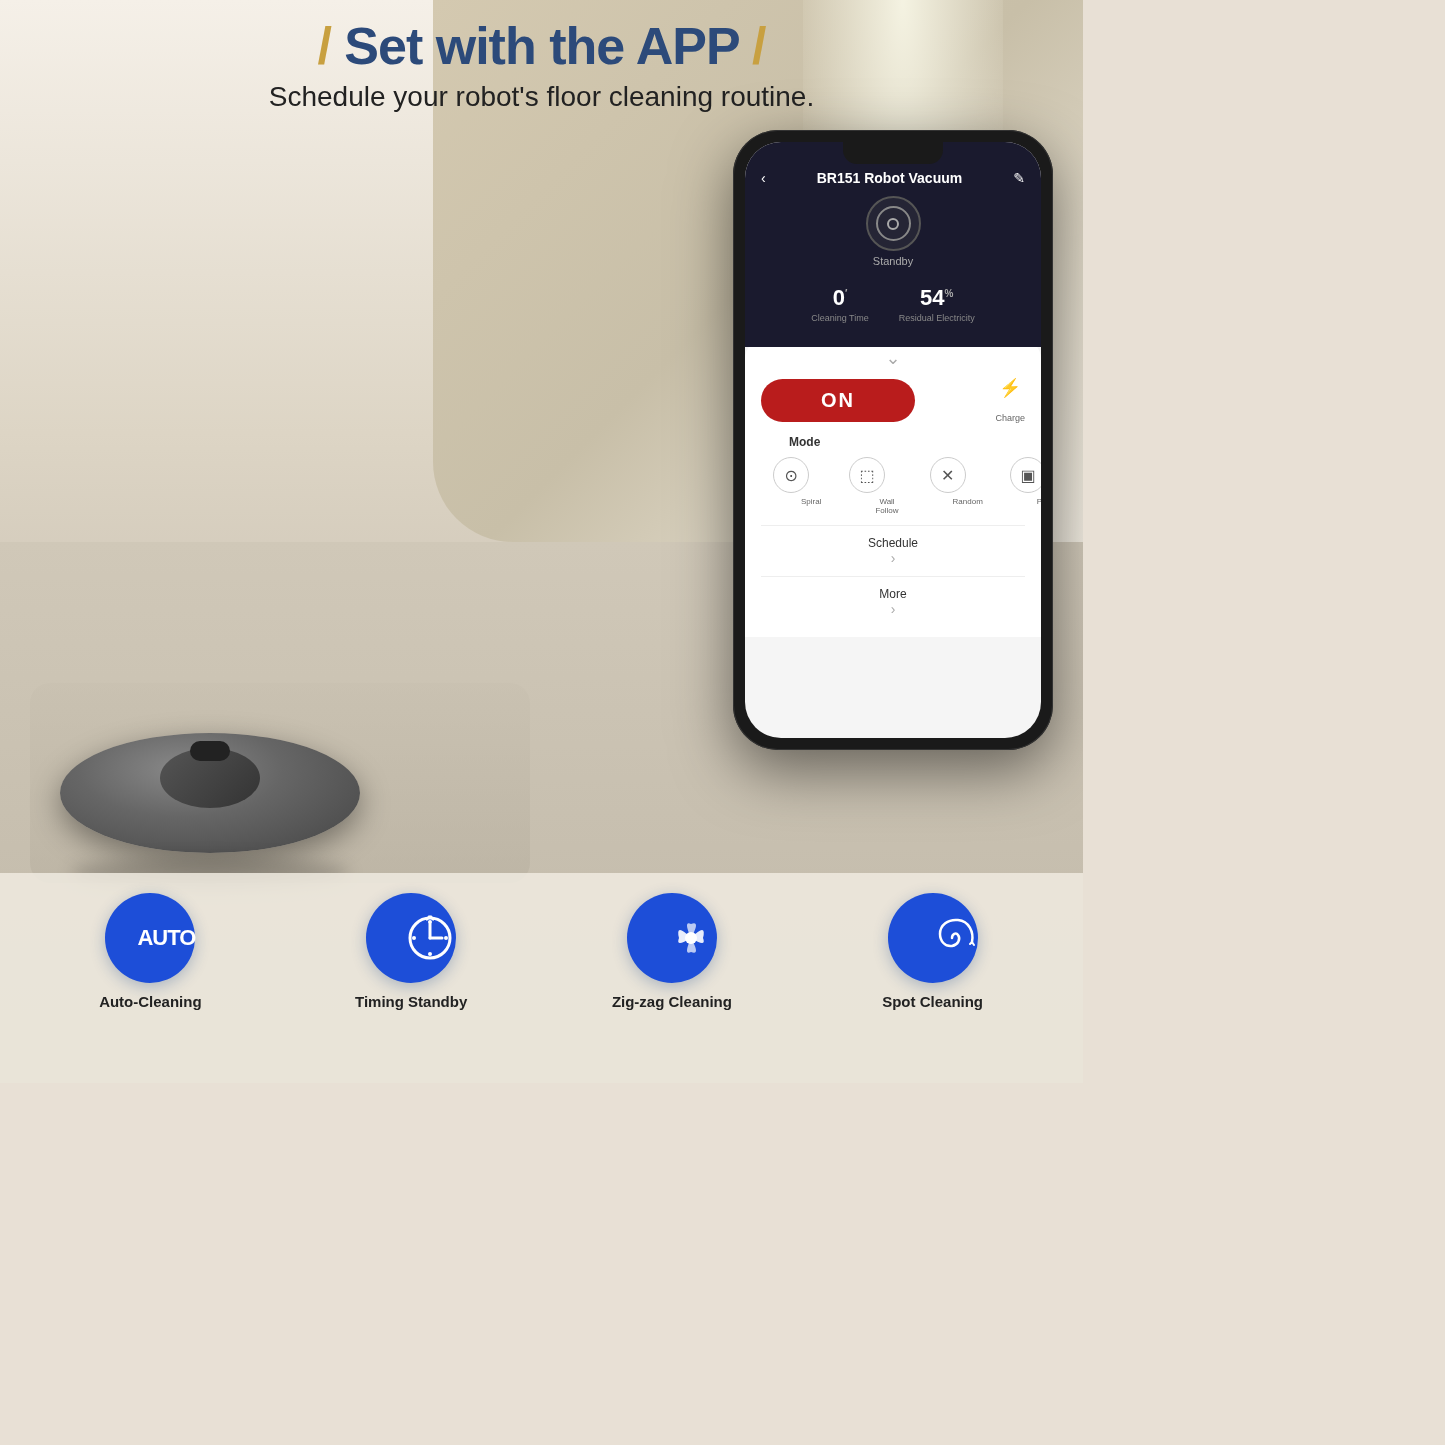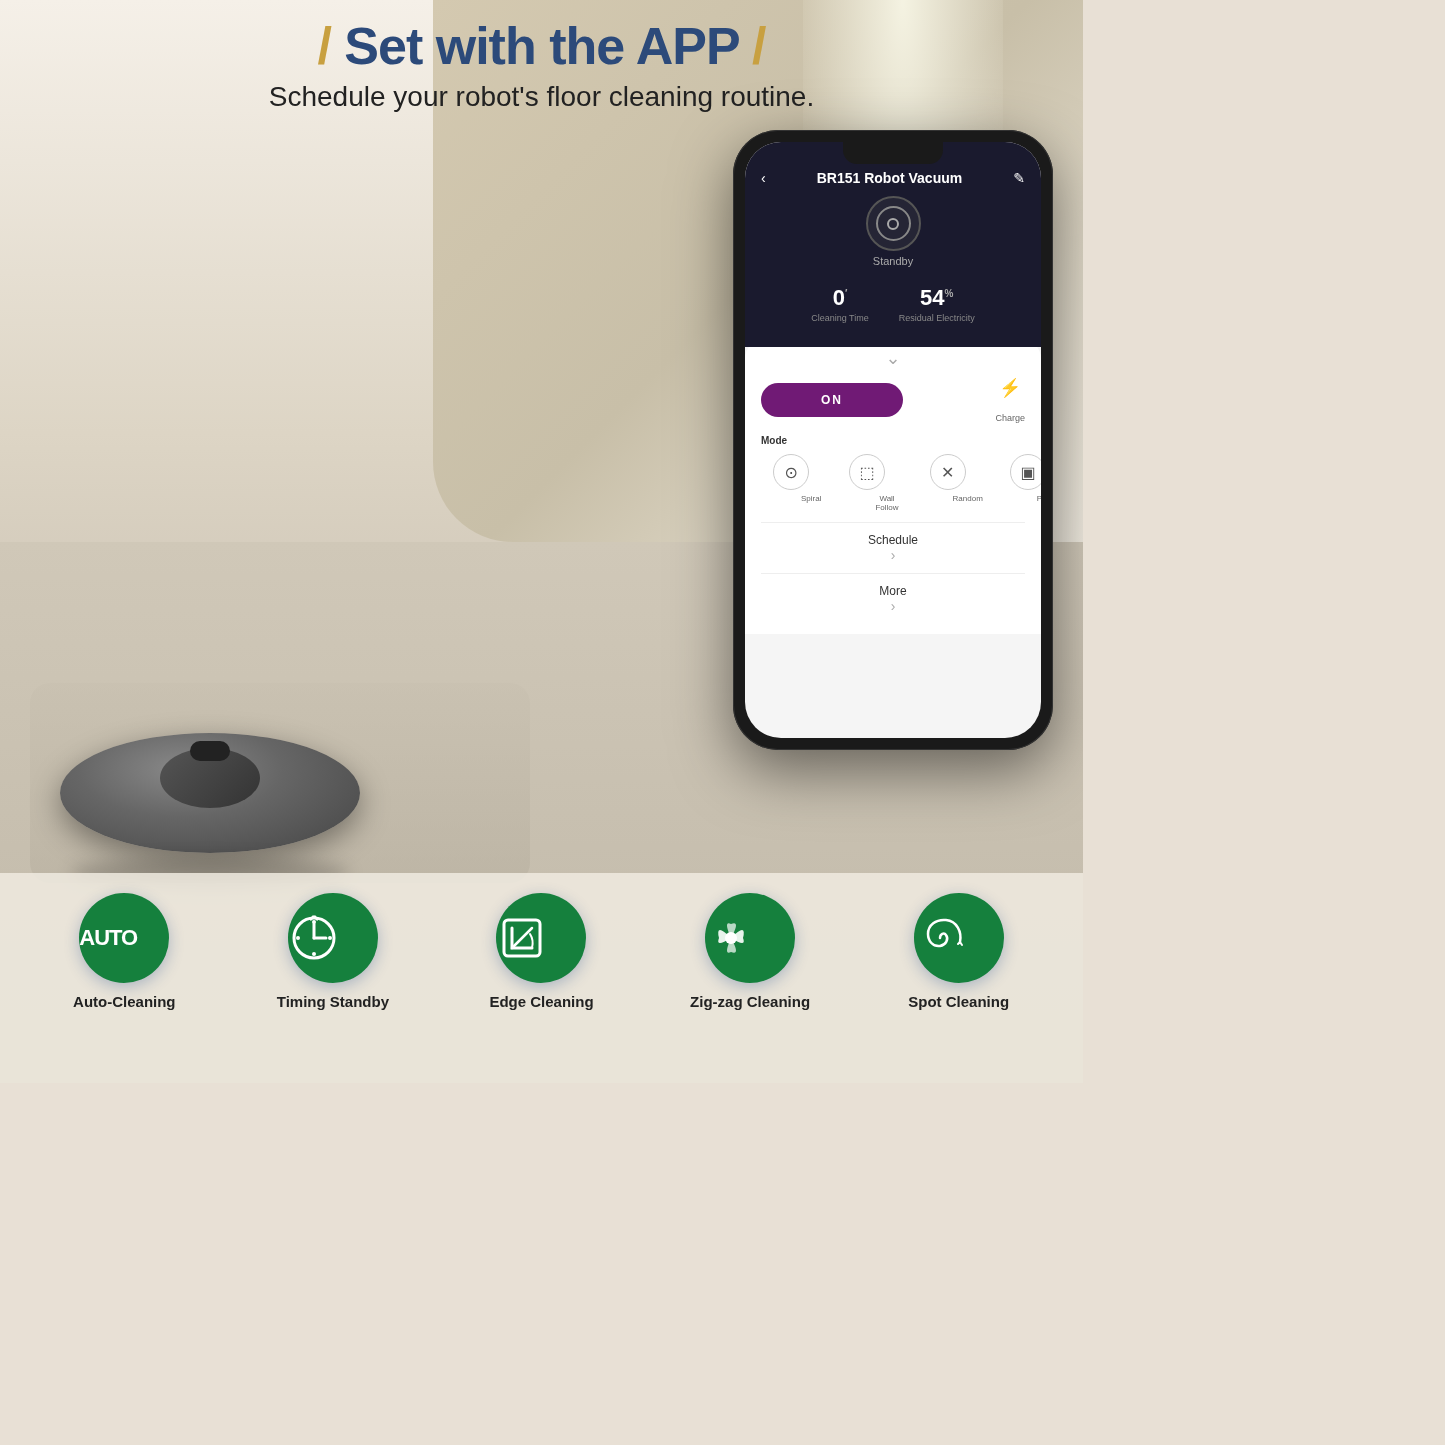--- a/index.html
+++ b/index.html
@@ -276,23 +276,23 @@
     }
 
     .on-btn-row {
       display: flex;
       align-items: center;
       justify-content: space-between;
       margin-bottom: 12px;
     }
 
     .on-btn {
-      background: #701a75;
+      background: #b91c1c;
       color: white;
-      font-size: 12px;
+      font-size: 20px;
       font-weight: 700;
       padding: 10px 60px;
       border-radius: 30px;
       letter-spacing: 2px;
     }
 
     .charge-btn {
       display: flex;
       flex-direction: column;
       align-items: center;
@@ -308,24 +308,25 @@
       font-size: 9px;
       color: #666;
       margin-top: 14px;
     }
 
     .mode-section {
       margin-bottom: 10px;
     }
 
     .section-title {
-      font-size: 10px;
+      font-size: 12px;
       font-weight: 600;
       color: #333;
       margin-bottom: 8px;
+      margin-left: 28px;
     }
 
     .mode-icons {
       display: flex;
       gap: 14px;
       align-items: flex-start;
     }
 
     .mode-item {
       display: flex;
@@ -393,24 +394,24 @@
       flex-direction: column;
       align-items: center;
       gap: 10px;
       width: 140px;
     }
 
     .feature-circle {
       width: 90px;
       height: 90px;
       border-radius: 50%;
-      background: #15803d;
-      display: flex;
-      align-items: center;
-      justify-content: flex-start;
+      background: #1d4ed8;
+      display: flex;
+      align-items: center;
+      justify-content: flex-end;
       box-shadow: 0 4px 15px rgba(30,74,138,0.3);
     }
 
     .feature-label {
       font-size: 15px;
       font-weight: 600;
       color: #222;
       text-align: center;
     }
 
@@ -561,31 +562,20 @@
         <circle cx="42" cy="26" r="2" fill="white"></circle>
         <circle cx="26" cy="42" r="2" fill="white"></circle>
         <circle cx="10" cy="26" r="2" fill="white"></circle>
         <line x1="26" y1="4" x2="22" y2="8" stroke="white" stroke-width="2.5"></line>
         <line x1="26" y1="4" x2="30" y2="8" stroke="white" stroke-width="2.5"></line>
       </svg>
     </div>
     <span class="feature-label">Timing Standby</span>
   </div>
 
-  <div class="feature-item">
-    <div class="feature-circle">
-      <svg width="52" height="52" viewBox="0 0 52 52">
-        <rect x="8" y="8" width="36" height="36" rx="4" stroke="white" stroke-width="3" fill="none"></rect>
-        <path d="M 16 16 L 16 36 L 36 36" stroke="white" stroke-width="3" fill="none" stroke-linecap="round"></path>
-        <path d="M 16 36 L 36 16" stroke="white" stroke-width="2.5" fill="none" stroke-linecap="round"></path>
-        <path d="M 36 36 Q 38 28 34 22" stroke="white" stroke-width="2" fill="none" stroke-linecap="round"></path>
-      </svg>
-    </div>
-    <span class="feature-label">Edge Cleaning</span>
-  </div>
 
   <div class="feature-item">
     <div class="feature-circle">
       <svg width="52" height="52" viewBox="0 0 52 52">
 
         <circle cx="26" cy="26" r="6" fill="white"></circle>
         <path d="M 26 26 Q 10 10 14 26 Q 10 36 26 26" fill="white" opacity="0.9"></path>
         <path d="M 26 26 Q 42 10 38 26 Q 42 36 26 26" fill="white" opacity="0.9"></path>
         <path d="M 26 26 Q 18 8 26 12 Q 36 8 26 26" fill="white" opacity="0.7"></path>
         <path d="M 26 26 Q 18 44 26 40 Q 36 44 26 26" fill="white" opacity="0.7"></path>

